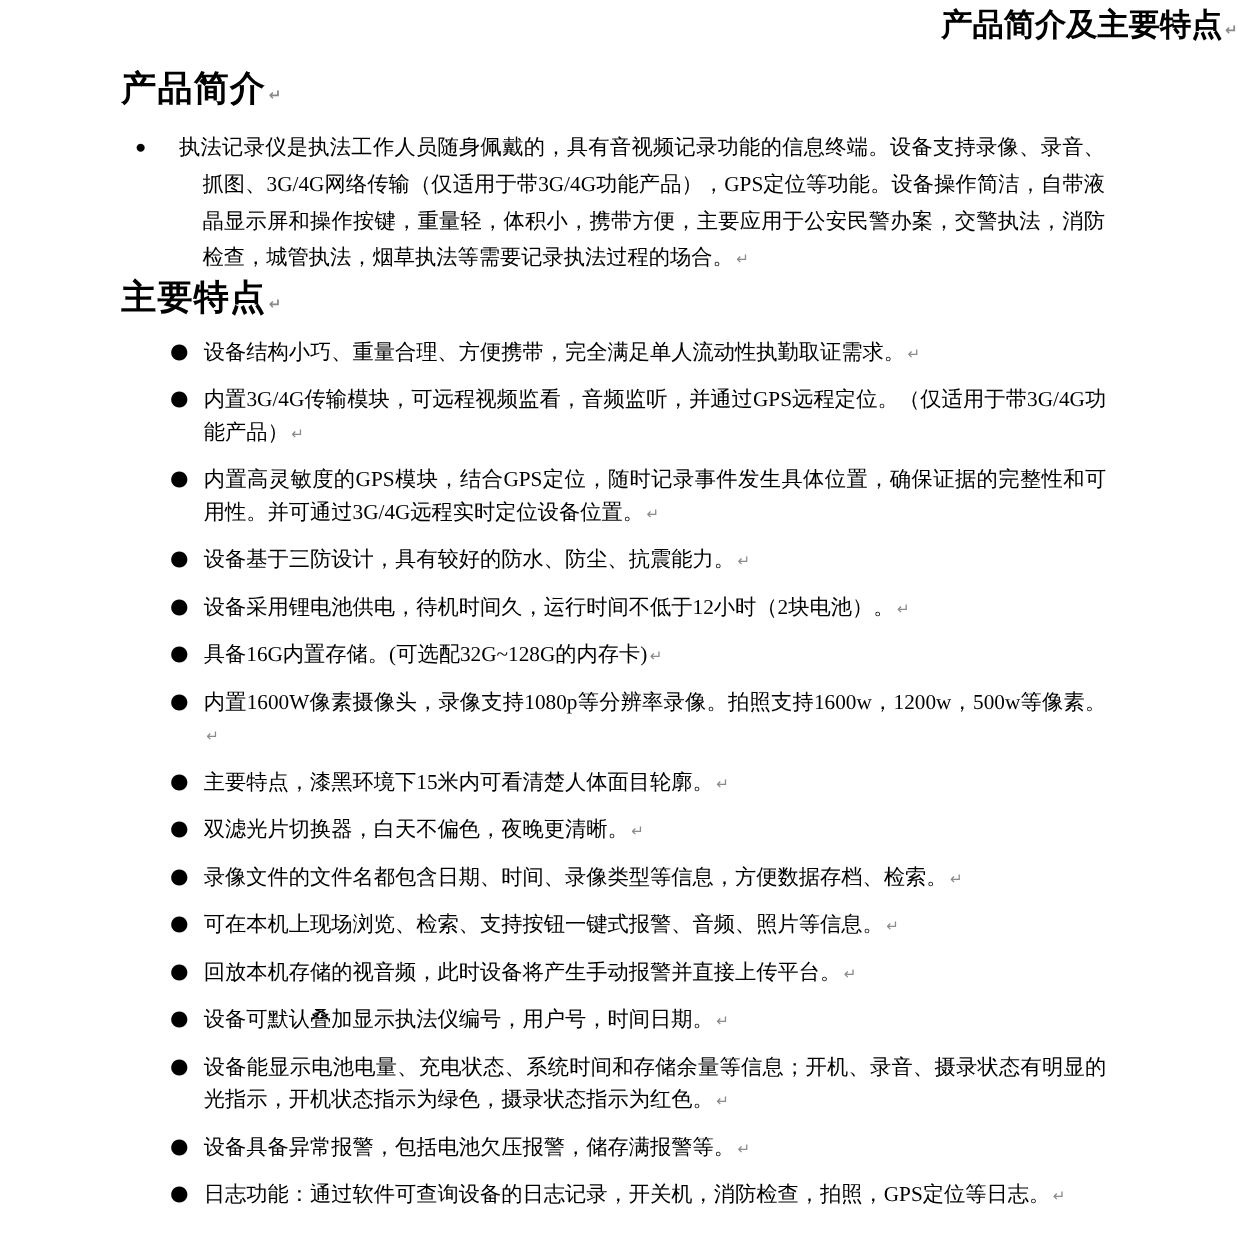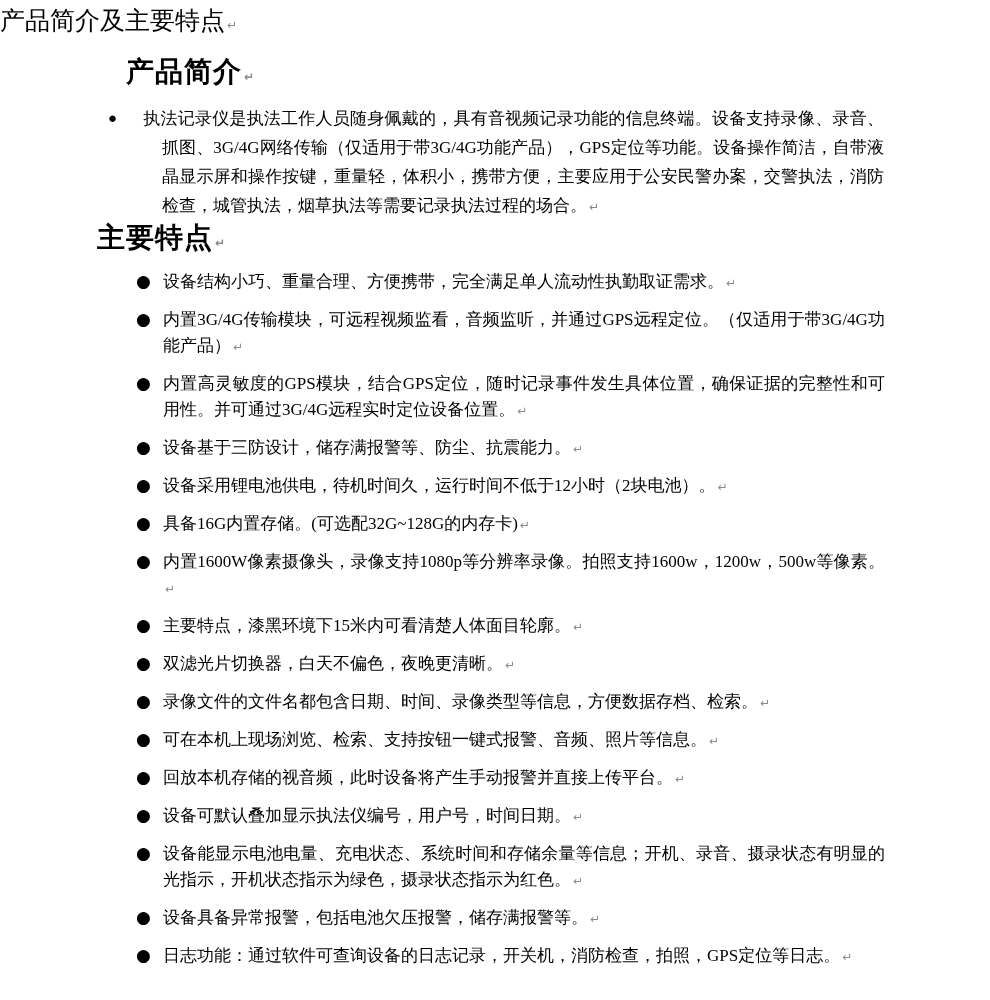--- a/index.html
+++ b/index.html
@@ -1,30 +1,30 @@
 <!DOCTYPE html>
 <html><head>
 <meta charset="utf-8">
 <style>
   html,body{margin:0;padding:0;background:#fff;}
   .page{
     position:relative;width:990px;height:1000px;background:#ffffff;
     color:#000;font-family:"Liberation Serif",serif;overflow:hidden;
   }
   .doc-title{
-    padding-top:5px;text-align:left;
-    font-size:25px;line-height:32px;font-weight:normal;
+    padding-top:5px;text-align:right;
+    font-size:25px;line-height:32px;font-weight:bold;
     font-family:"Liberation Serif",serif;
   }
   .sec-heading{
     margin:0;padding-left:97px;
     font-family:"Liberation Sans",sans-serif;
     font-size:28px;line-height:31px;font-weight:bold;letter-spacing:1px;
   }
-  .h1-intro{margin-top:15px;margin-left:29px;}
+  .h1-intro{margin-top:15px;}
   .h1-features{margin-top:0;}
   .intro{
     margin:11px 0 0 0;
     padding-left:162px;padding-right:106px;text-indent:-27px;
     font-size:17px;line-height:29px;text-align:justify;
   }
   .ibullet{display:inline-block;width:8px;font-size:15px;vertical-align:1px;}
   .features{
     list-style:none;margin:10px 0 0 0;padding:0;
   }
@@ -61,21 +61,21 @@
   </p>
 
   <h1 class="sec-heading h1-features">
     <span>主要特点</span><span class="mark">↵</span>
   </h1>
 
   <ul class="features">
     <li><span class="lbullet">●</span><span class="ftext">设备结构小巧、重量合理、方便携带，完全满足单人流动性执勤取证需求。</span><span class="mark">↵</span></li>
     <li><span class="lbullet">●</span><span class="ftext">内置3G/4G传输模块，可远程视频监看，音频监听，并通过GPS远程定位。（仅适用于带3G/4G功能产品）</span><span class="mark">↵</span></li>
     <li><span class="lbullet">●</span><span class="ftext">内置高灵敏度的GPS模块，结合GPS定位，随时记录事件发生具体位置，确保证据的完整性和可用性。并可通过3G/4G远程实时定位设备位置。</span><span class="mark">↵</span></li>
-    <li><span class="lbullet">●</span><span class="ftext">设备基于三防设计，储存满报警等、防尘、抗震能力。</span><span class="mark">↵</span></li>
+    <li><span class="lbullet">●</span><span class="ftext">设备基于三防设计，具有较好的防水、防尘、抗震能力。</span><span class="mark">↵</span></li>
     <li><span class="lbullet">●</span><span class="ftext">设备采用锂电池供电，待机时间久，运行时间不低于12小时（2块电池）。</span><span class="mark">↵</span></li>
     <li><span class="lbullet">●</span><span class="ftext">具备16G内置存储。(可选配32G~128G的内存卡)</span><span class="mark">↵</span></li>
     <li><span class="lbullet">●</span><span class="ftext">内置1600W像素摄像头，录像支持1080p等分辨率录像。拍照支持1600w，1200w，500w等像素。</span><span class="mark">↵</span></li>
     <li><span class="lbullet">●</span><span class="ftext">主要特点，漆黑环境下15米内可看清楚人体面目轮廓。</span><span class="mark">↵</span></li>
     <li><span class="lbullet">●</span><span class="ftext">双滤光片切换器，白天不偏色，夜晚更清晰。</span><span class="mark">↵</span></li>
     <li><span class="lbullet">●</span><span class="ftext">录像文件的文件名都包含日期、时间、录像类型等信息，方便数据存档、检索。</span><span class="mark">↵</span></li>
     <li><span class="lbullet">●</span><span class="ftext">可在本机上现场浏览、检索、支持按钮一键式报警、音频、照片等信息。</span><span class="mark">↵</span></li>
     <li><span class="lbullet">●</span><span class="ftext">回放本机存储的视音频，此时设备将产生手动报警并直接上传平台。</span><span class="mark">↵</span></li>
     <li><span class="lbullet">●</span><span class="ftext">设备可默认叠加显示执法仪编号，用户号，时间日期。</span><span class="mark">↵</span></li>
     <li><span class="lbullet">●</span><span class="ftext">设备能显示电池电量、充电状态、系统时间和存储余量等信息；开机、录音、摄录状态有明显的光指示，开机状态指示为绿色，摄录状态指示为红色。</span><span class="mark">↵</span></li>

